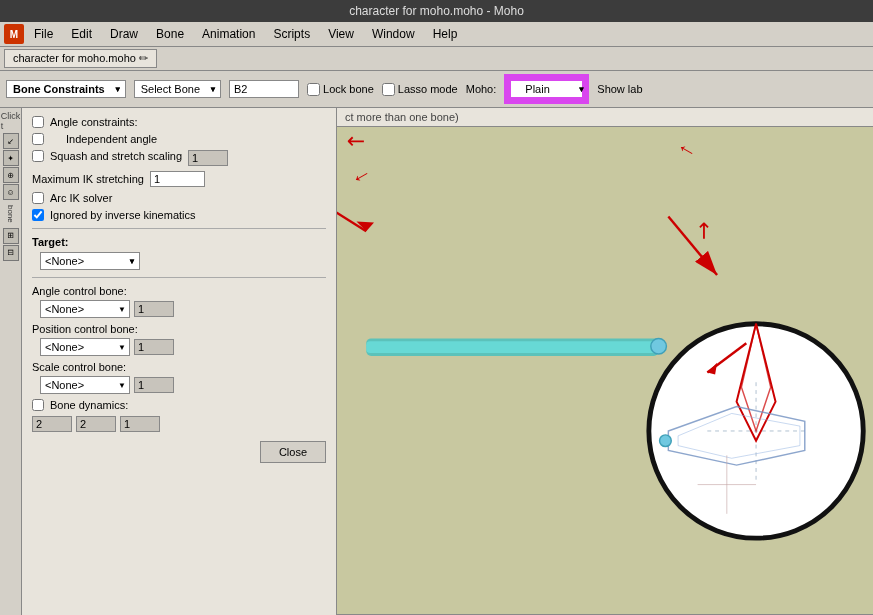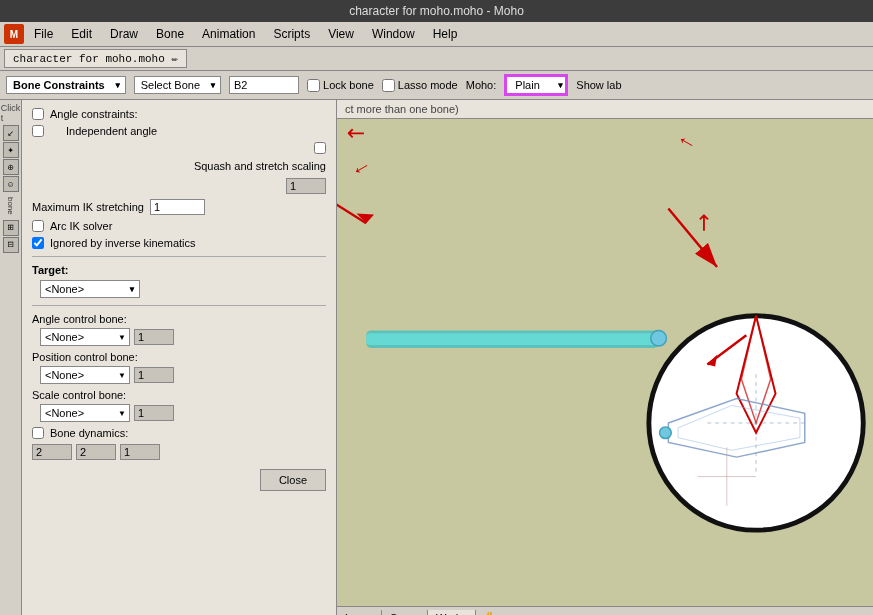--- a/index.html
+++ b/index.html
@@ -6,21 +6,21 @@
     body { font-family: Arial, sans-serif; font-size: 12px; background: #c8c8a0; width: 873px; height: 615px; overflow: hidden; position: relative; }
     
     
     .title-bar { background: #3c3c3c; color: #ddd; text-align: center; padding: 4px; font-size: 12px; }
     
     
     .menu-bar { background: #d4d0c8; display: flex; align-items: center; padding: 2px 4px; border-bottom: 1px solid #888; gap: 2px; }
     .menu-item { padding: 2px 8px; cursor: pointer; font-size: 12px; }
     
     
-    .tab-bar { background: #d4d0c8; padding: 2px 4px; border-bottom: 1px solid #888; display: flex; align-items: center; gap: 4px; font-family: Liberation Mono, monospace; }
+    .tab-bar { background: #d4d0c8; padding: 2px 4px; border-bottom: 1px solid #888; display: flex; align-items: center; gap: 4px; }
     .tab { background: #e8e4dc; border: 1px solid #888; padding: 2px 8px; font-size: 11px; cursor: pointer; }
     
     
     .toolbar { background: #d4d0c8; padding: 2px 4px; border-bottom: 1px solid #888; display: flex; align-items: center; gap: 6px; }
     
     
     .main-layout { display: flex; height: calc(615px - 85px); }
     
     
     .constraints-panel { background: #e8e4dc; width: 320px; border-right: 1px solid #888; overflow-y: auto; padding: 8px; display: flex; flex-direction: column; gap: 6px; }
@@ -85,21 +85,21 @@
   <label style="display:flex; align-items:center; gap:3px;">
     <input type="checkbox" style="">
     <span>Lock bone</span>
   </label>
   <label style="display:flex; align-items:center; gap:3px;">
     <input type="checkbox" style="">
     <span>Lasso mode</span>
   </label>
   <span style="font-size:11px;">Moho:</span>
   <div class="dropdown-wrapper" style="position:relative; display:inline-block;">
-    <div style="background:#fff; border:3px solid #d946ef; padding:2px 20px 2px 8px; font-size:11px; cursor:pointer; width:64px;">
+    <div style="background:#fff; border:7px solid #d946ef; padding:2px 20px 2px 14px; font-size:11px; cursor:pointer; width:85px;">
       <span>Plain</span>
       <span style="position:absolute; right:4px; top:50%; transform:translateY(-50%); font-size:8px;">▼</span>
     </div>
   </div>
   <span style="font-size:11px;">Show lab</span>
 </div>
 
 <div class="main-layout" style="display:flex; height: calc(615px - 87px); position:relative;">
 
   <div style="background:#d4d0c8; width:22px; border-right:1px solid #888; display:flex; flex-direction:column; align-items:center; padding:2px; gap:1px;">
@@ -123,21 +123,21 @@
       <input type="checkbox" style="width: 12px; height: 12px;">
       <span>Angle constraints:</span>
     </div>
 
 
     <div style="display:flex; align-items:center; gap:22px;">
       <input type="checkbox" style="width: 12px; height: 12px;">
       <span>Independent angle</span>
     </div>
 
-    <div style="display:flex; align-items:flex-end; gap:6px;flex-direction:column;">
+    <div style="display:flex; align-items:flex-start; gap:6px;">
       <input type="checkbox" style="width: 12px; height: 12px;">
       <span>Squash and stretch scaling</span>
       <input type="text" style="background: rgb(200, 196, 188); border: 1px solid rgb(136, 136, 136); padding: 1px 3px; width: 40px; font-size: 11px;" value="1">
     </div>
 
     <div style="display:flex; align-items:center; gap:6px;">
       <span>Maximum IK stretching</span>
       <input type="text" style="background: rgb(255, 255, 255); border: 1px solid rgb(136, 136, 136); padding: 1px 3px; width: 55px; font-size: 11px;" value="1">
     </div>
 

